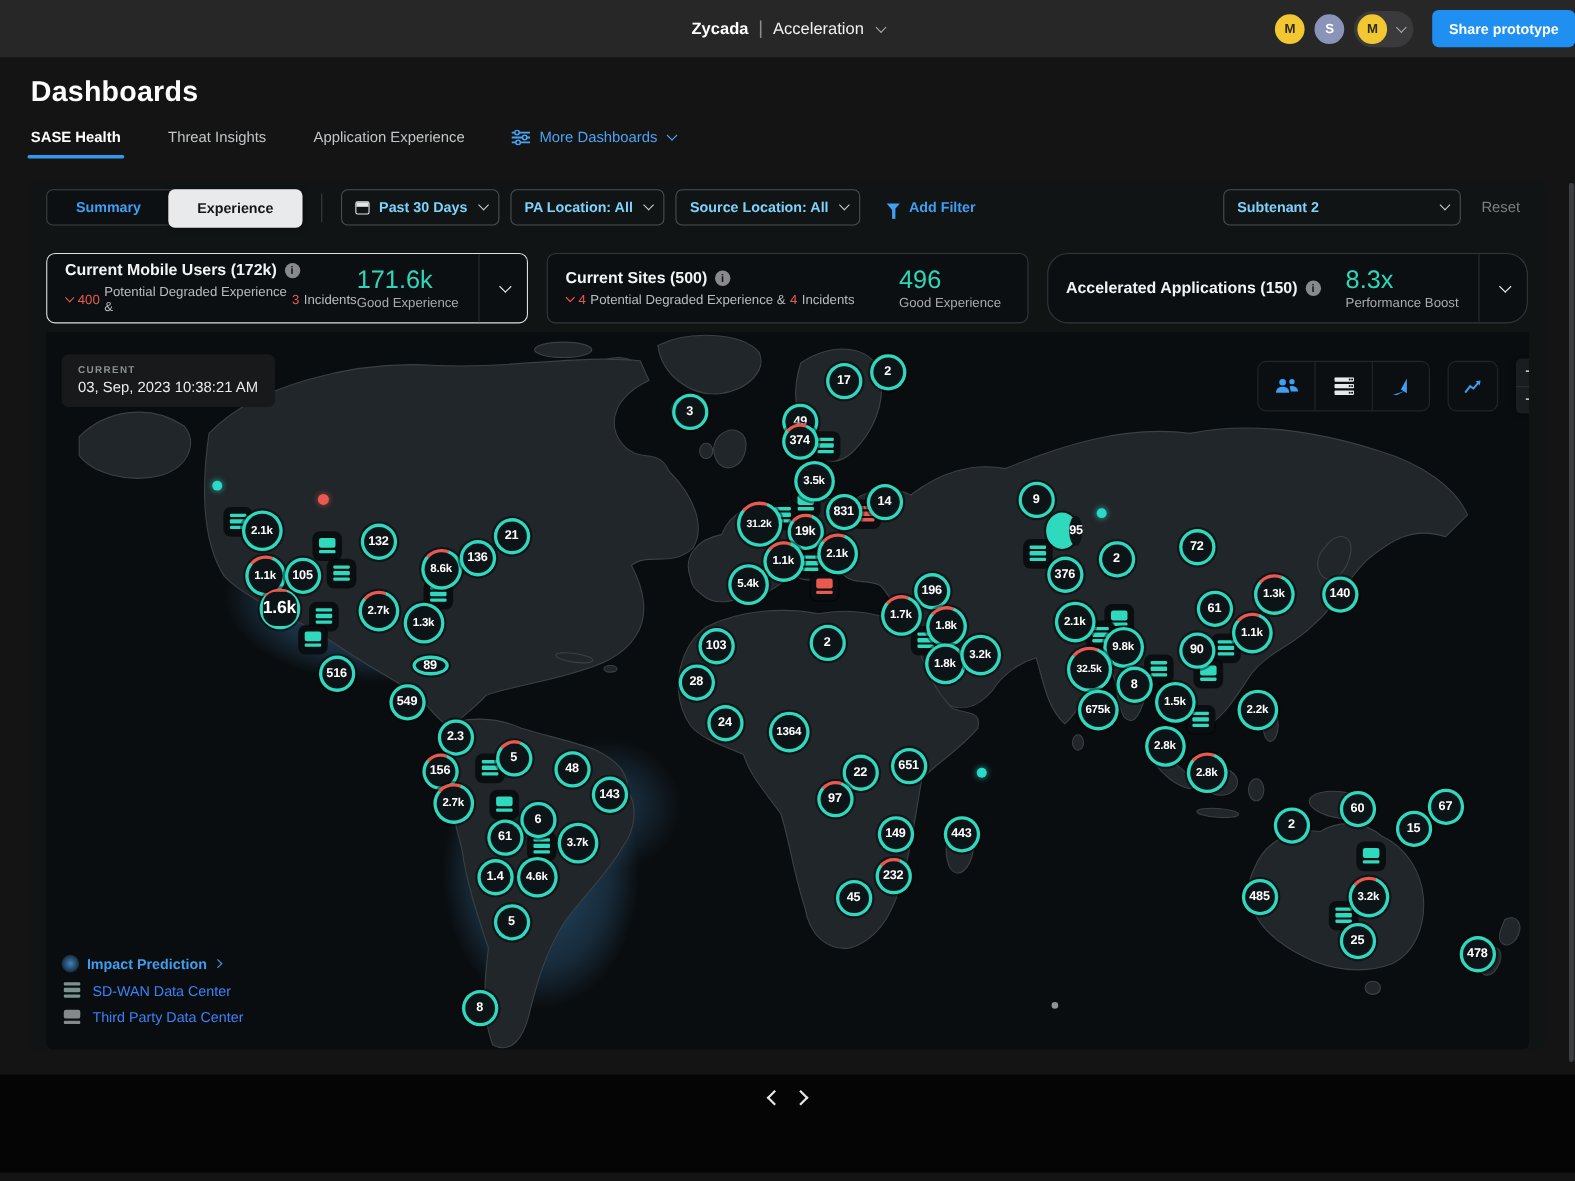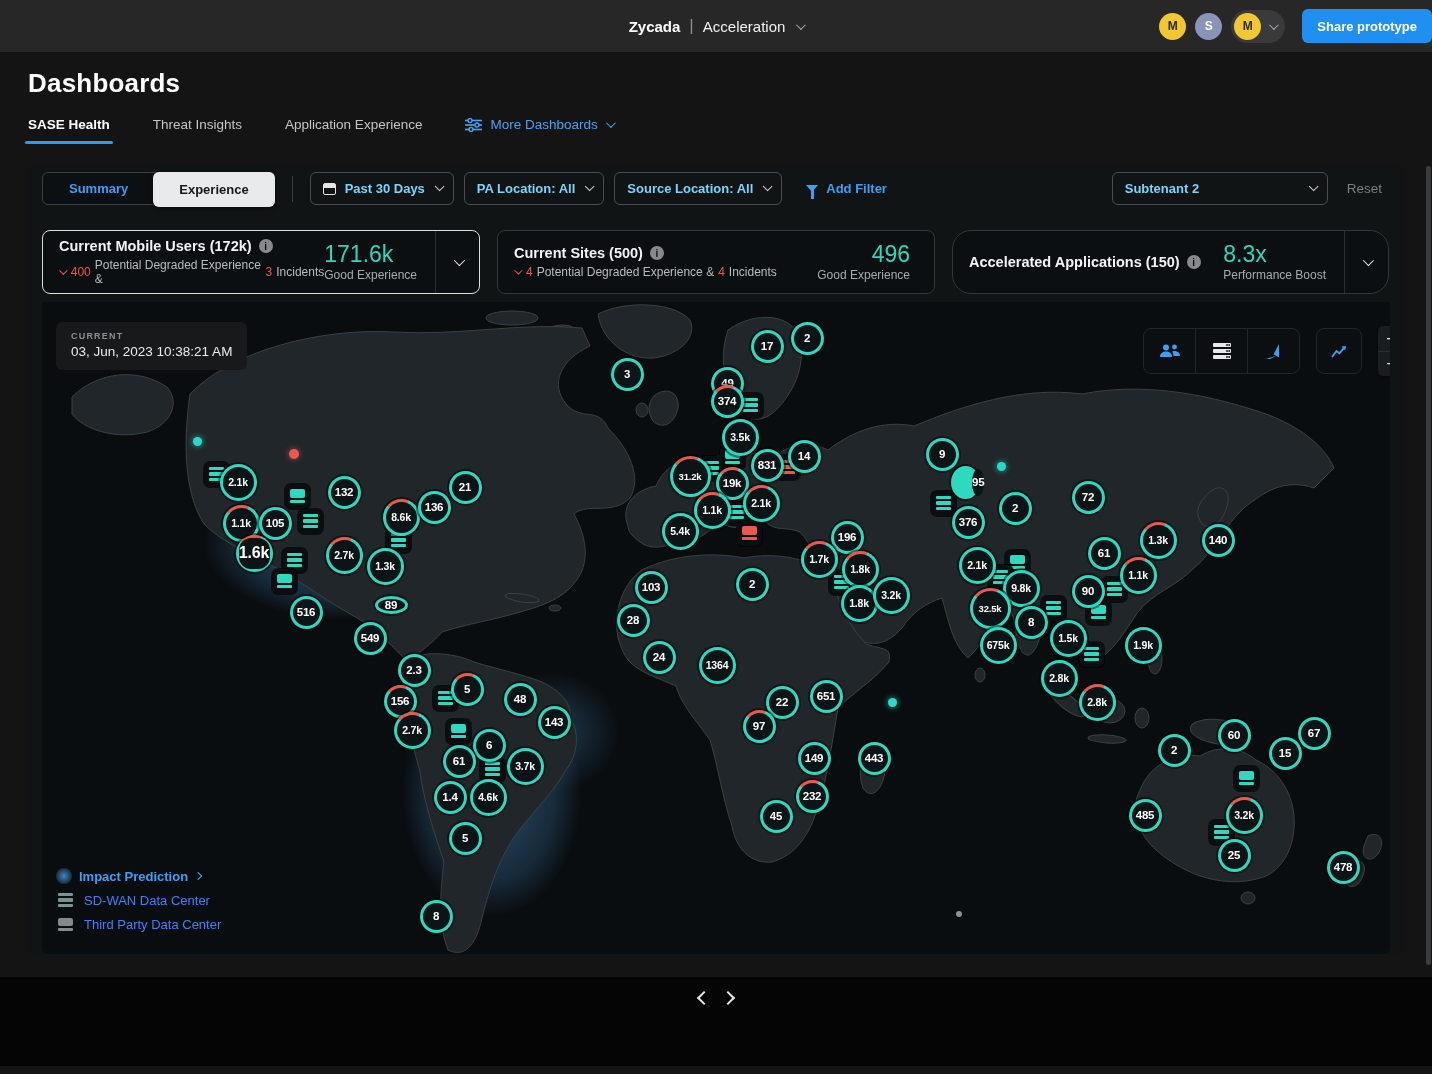--- a/index.html
+++ b/index.html
@@ -231,21 +231,21 @@
             <span class="info-icon"></span>
           </div>
           <div class="card-sub">
             <span class="chev-red"></span>
             <span class="red">4</span>
             <span>Potential Degraded Experience &amp;</span>
             <span class="red">4</span>
             <span>Incidents</span>
           </div>
         </div>
-        <div class="card-val" style="margin-right:24px;align-items:flex-end;">
+        <div class="card-val" style="margin-right:24px;">
           <span class="v">496</span>
           <span class="vl">Good Experience</span>
         </div>
       </div>
 
       <div class="card c3">
         <div class="card-main">
           <div class="card-title">
             <span>Accelerated Applications (150)</span>
             <span class="info-icon"></span>
@@ -646,21 +646,21 @@
           <div class="marker" style="left: 972.5px; top: 303.5px; width: 33px; height: 33px;">
             <div class="m-in" style="font-size: 11.5px;">8</div>
           </div>
           <div class="marker" style="left: 937.5px; top: 324.5px; width: 37px; height: 37px;">
             <div class="m-in" style="font-size: 10.5px;">675k</div>
           </div>
           <div class="marker" style="left: 1007.5px; top: 317.5px; width: 37px; height: 37px;">
             <div class="m-in" style="font-size: 10.5px;">1.5k</div>
           </div>
           <div class="marker" style="left: 1082.5px; top: 324.5px; width: 37px; height: 37px;">
-            <div class="m-in" style="font-size: 10.5px;">1.9k</div>
+            <div class="m-in" style="font-size: 10.5px;">2.2k</div>
           </div>
           <div class="marker" style="left: 998.5px; top: 357.5px; width: 37px; height: 37px;">
             <div class="m-in" style="font-size: 10.5px;">2.8k</div>
           </div>
           <div class="marker alert" style="left: 1036.5px; top: 381.5px; width: 37px; height: 37px;">
             <div class="m-in" style="font-size: 10.5px;">2.8k</div>
           </div>
           <div class="marker" style="left: 1115.5px; top: 431.5px; width: 33px; height: 33px;">
             <div class="m-in" style="font-size: 11.5px;">2</div>
           </div>
@@ -682,21 +682,21 @@
           <div class="marker" style="left: 1175.5px; top: 536.5px; width: 33px; height: 33px;">
             <div class="m-in" style="font-size: 11.5px;">25</div>
           </div>
           <div class="marker" style="left: 1284.5px; top: 548.5px; width: 33px; height: 33px;">
             <div class="m-in" style="font-size: 11.5px;">478</div>
           </div>
         </div>
 
       <div class="timebox">
         <div class="cur">CURRENT</div>
-        <div class="ts">03, Jun, 2023 10:38:21 AM</div>
+        <div class="ts">03, Sep, 2023 10:38:21 AM</div>
       </div>
 
       <div class="mapctl grp">
         <div class="cell">
           <svg width="22" height="16" viewBox="0 0 22 16">
             <circle cx="7" cy="4.5" r="3" fill="#3f9ff2"></circle>
               <path d="M1,14 C1,10 4,8.5 7,8.5 C10,8.5 13,10 13,14 Z" fill="#3f9ff2"></path>
             <circle cx="15.5" cy="4" r="2.4" fill="#3f9ff2"></circle>
               <path d="M13.5,8.2 C16.5,7.5 21,8.8 21,13 L14.5,13" fill="#3f9ff2"></path>
           </svg>

